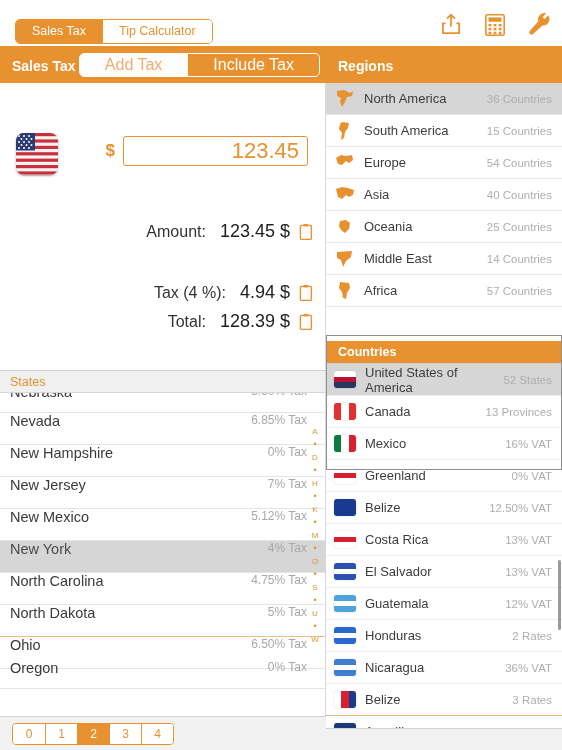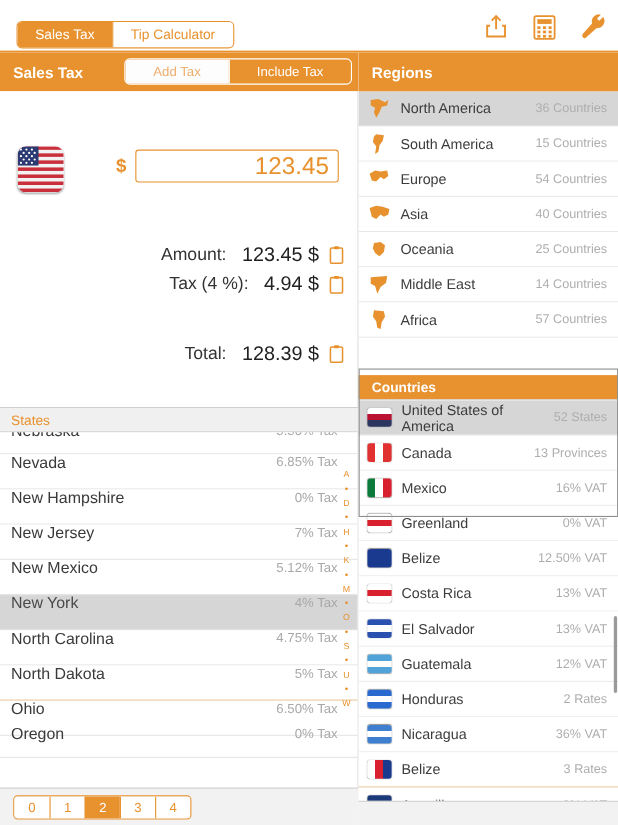--- a/index.html
+++ b/index.html
@@ -72,21 +72,21 @@
   }
   .seg-right {
     position: absolute; right: 6px; top: 5px;
     display: flex;
     border: 1px solid #ffffff;
     border-radius: 5px;
     overflow: hidden;
     height: 24px;
   }
   .seg-right .seg2 {
-    font-size: 12px;
+    font-size: 16px;
     padding: 0 25px;
     height: 36px; line-height: 22px;
     color: #ffffff;
     background: transparent;
     white-space: nowrap;
   }
   .seg-right .seg2.active {
     background: #fdfdfd;
     color: #eeae6e;
   }
@@ -374,21 +374,21 @@
         <span class="res-label">Amount:</span>
         <span class="res-value">123.45 $</span>
         <span>
           <svg class="clip" viewBox="0 0 15 18" fill="none" stroke="#e8922f" stroke-width="1.4">
             <rect x="1.4" y="2.4" width="11" height="14" rx="1.2"></rect>
             <rect x="4.6" y="0.9" width="4.6" height="2.6" rx="0.7" fill="#e8922f" stroke="none"></rect>
           </svg>
         </span>
       </div>
 
-      <div class="res-row" style="top:165px;">
+      <div class="res-row" style="top:199px;">
         <span class="res-label">Tax (4 %):</span>
         <span class="res-value">4.94 $</span>
         <span>
           <svg class="clip" viewBox="0 0 15 18" fill="none" stroke="#e8922f" stroke-width="1.4">
             <rect x="1.4" y="2.4" width="11" height="14" rx="1.2"></rect>
             <rect x="4.6" y="0.9" width="4.6" height="2.6" rx="0.7" fill="#e8922f" stroke="none"></rect>
           </svg>
         </span>
       </div>
 

